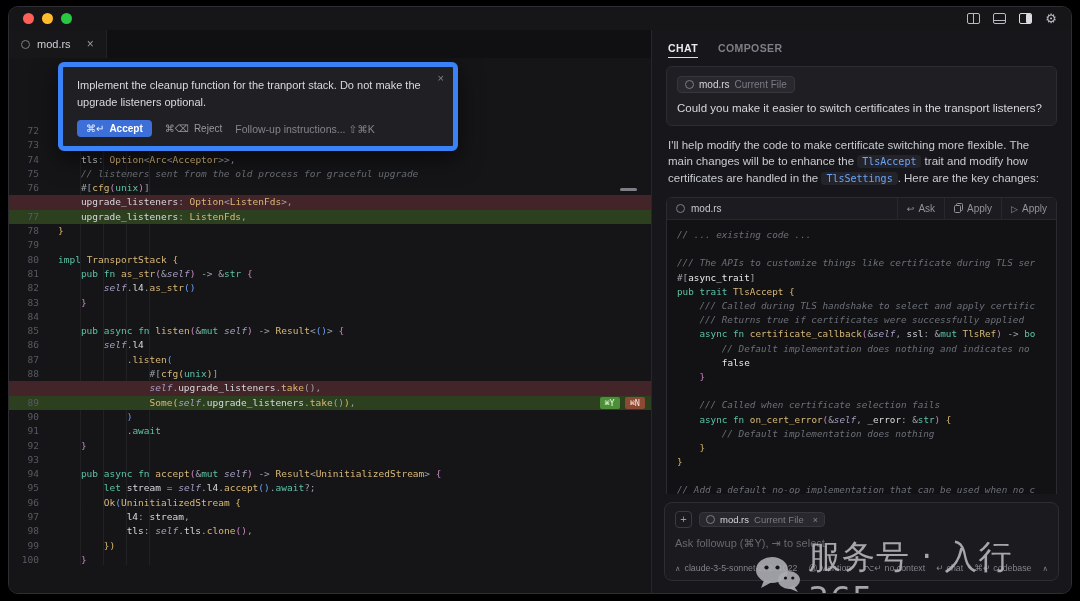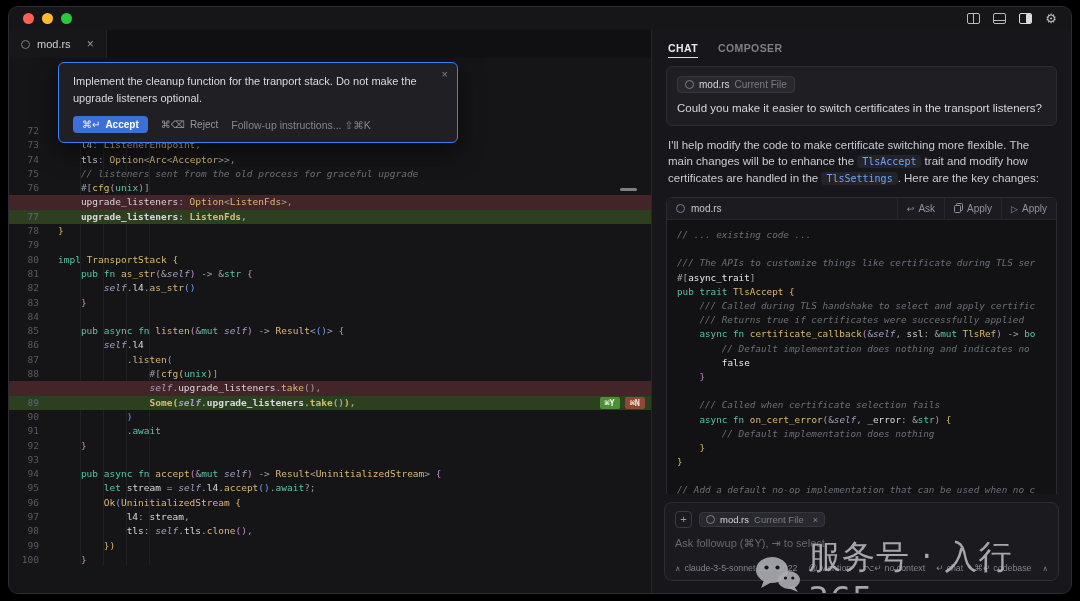--- a/index.html
+++ b/index.html
@@ -19,33 +19,33 @@
   .tabbar{height:28px;background:#101013;display:flex;align-items:stretch;flex:none;}
   .tab{display:flex;align-items:center;gap:7px;padding:0 12px;background:#17171a;border-right:1px solid #242428;color:#cdced4;font-size:11px;}
   .donut{width:9px;height:9px;border:1.5px solid #7d7d85;border-radius:50%;display:inline-block;box-sizing:border-box;flex:none;}
   .tab-close{color:#9a9aa1;font-size:12px;margin-left:9px;cursor:pointer;}
   .code-area{position:relative;flex:1;overflow:hidden;background:#151518;}
   #editor-lines{padding-top:66px;font-family:"DejaVu Sans Mono",monospace;font-size:9.5px;line-height:14.3px;}
   .code-row{display:flex;position:relative;height:14.3px;white-space:pre;}
   .gut{flex:none;width:30px;text-align:right;color:#565a62;margin-right:19px;}
   .code-text{white-space:pre;}
   .ln-del{background:#432428;align-items:center;}
-  .ln-add{background:#2c401f;font-weight:bold;}
+  .ln-add{background:#2c401f;}
   .diffbadges{position:absolute;right:6px;top:1px;display:flex;gap:5px;}
   .badge{font-size:8.5px;line-height:12px;padding:0 5px;border-radius:2px;font-family:"DejaVu Sans Mono",monospace;cursor:pointer;}
   .badge.ok{background:#4c8f38;color:#eaffe0;}
   .badge.no{background:#8c4a34;color:#ffe4d8;}
   .indent-guides{position:absolute;left:49px;top:66px;bottom:28px;width:93px;background:repeating-linear-gradient(to right,transparent 0 22px,rgba(255,255,255,.05) 22px 23px);pointer-events:none;}
   .overview-mark{position:absolute;top:130px;right:14px;width:17px;height:3px;border-radius:2px;background:#7e7e86;}
   
   .tk-k{color:#5cc3a5}.tk-t{color:#d9b878}.tk-v{color:#d6d8dc}.tk-p{color:#9aa0a8}
   .tk-c{color:#6b7078;font-style:italic}.tk-s{color:#a79ec2;font-style:italic}
   .tk-b1{color:#d9b96c}.tk-b2{color:#c586c0}.tk-b3{color:#6a9ef5}.tk-w{color:#e8eaee}
   
-  .inline-dialog{position:absolute;left:49px;top:4px;width:400px;background:#1f1f24;border:1px solid #3b82f6;border-radius:6px;padding:10px 14px 9px;box-shadow:0 8px 24px rgba(0,0,0,.55);z-index:5;box-sizing:border-box;}
+  .inline-dialog{position:absolute;left:49px;top:4px;width:400px;background:#1f1f24;border:5px solid #3b82f6;border-radius:6px;padding:10px 14px 9px;box-shadow:0 8px 24px rgba(0,0,0,.55);z-index:5;box-sizing:border-box;}
   .dlg-text{color:#d9d9de;font-size:11px;line-height:1.55;padding-right:14px;}
   .dlg-close{position:absolute;top:5px;right:9px;color:#84848c;font-size:11px;cursor:pointer;}
   .dlg-actions{display:flex;align-items:center;gap:13px;margin-top:9px;}
   .btn-accept{display:inline-flex;gap:5px;align-items:center;background:#3d6fd8;border:none;border-radius:4px;color:#fff;font-size:10px;font-weight:700;padding:3px 9px;font-family:inherit;cursor:pointer;}
   .btn-accept .kbd{font-weight:400;opacity:.92;}
   .btn-reject{background:none;border:none;color:#97979f;font-size:10px;display:inline-flex;gap:5px;align-items:center;padding:0;font-family:inherit;cursor:pointer;}
   .dlg-follow{color:#84848c;font-size:10.5px;margin-left:0;cursor:text;}
   
   .chat{width:419px;flex:none;display:flex;flex-direction:column;background:#17171b;box-sizing:border-box;}
   .chat-tabs{display:flex;gap:20px;padding:12px 16px 0;height:28px;box-sizing:border-box;flex:none;}

